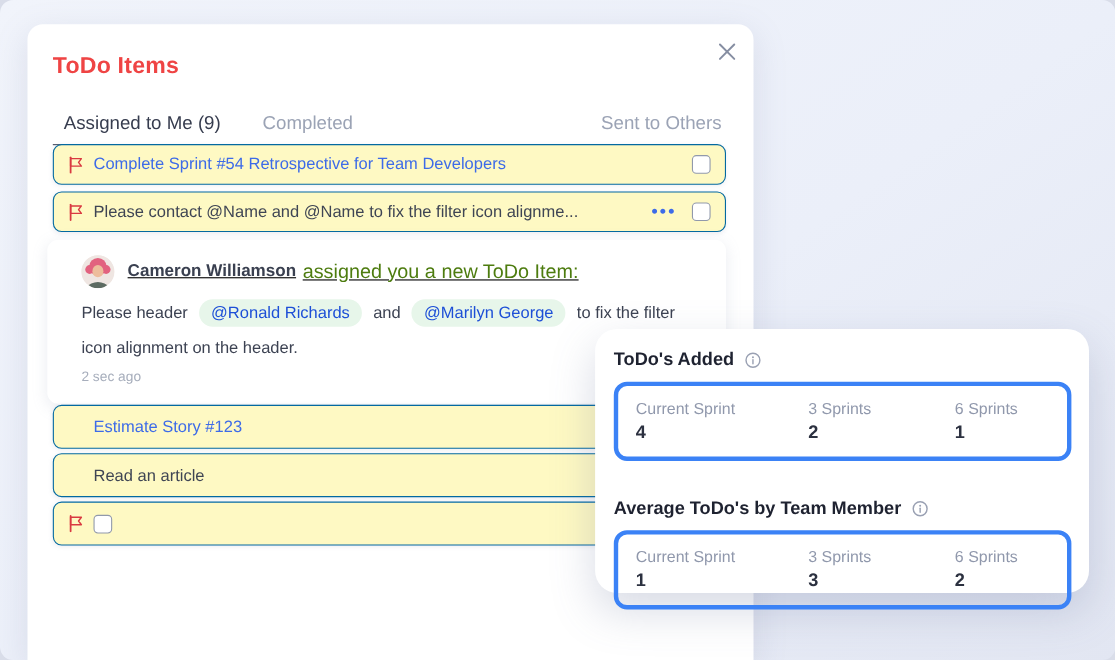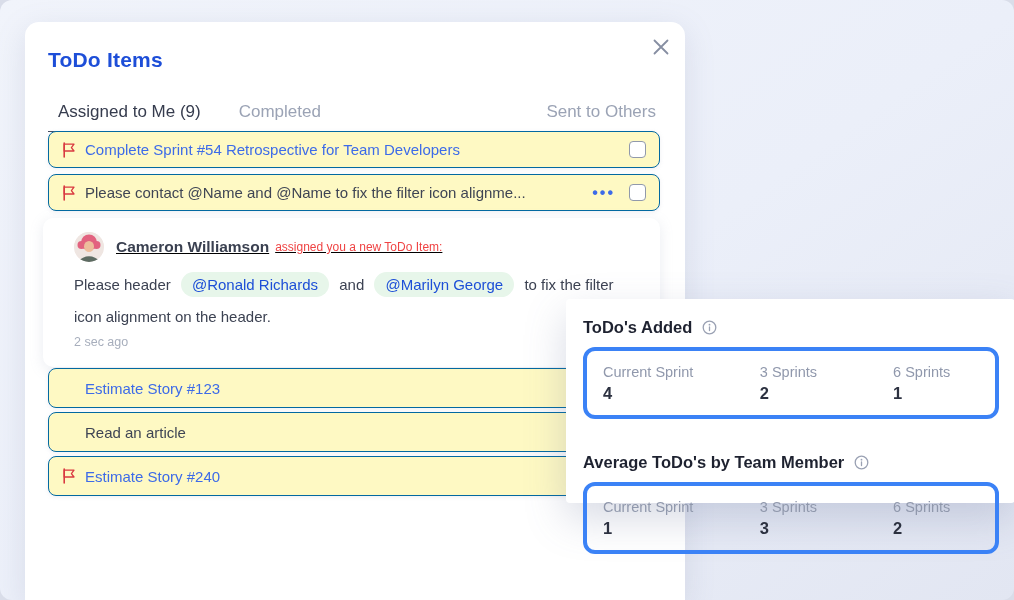--- a/index.html
+++ b/index.html
@@ -8,21 +8,21 @@
     position:relative; width:1014px; height:600px; margin:0 auto;
     border-radius:12px; overflow:hidden;
     background:linear-gradient(145deg,#f1f4fb 0%,#ebeff9 55%,#e2e6f2 100%);
   }
   
   .modal {
     position:absolute; left:25px; top:22px; width:660px; height:578px;
     background:#ffffff; border-radius:14px 14px 0 0;
     box-shadow:0 8px 30px rgba(120,130,160,.18);
   }
-  .modal-title { position:absolute; left:23px; top:26px; margin:0; font-size:21px; font-weight:600; color:#1d4ed8; letter-spacing:.2px; }
+  .modal-title { position:absolute; left:23px; top:26px; margin:0; font-size:21px; font-weight:600; color:#ef4444; letter-spacing:.2px; }
   .close-btn { position:absolute; top:8px; right:7px; width:34px; height:34px; border:none; background:none; cursor:pointer; display:flex; align-items:center; justify-content:center; padding:0; }
   .tabs { position:absolute; left:23px; right:29px; top:80px; display:flex; align-items:flex-start; }
   .tab { font-size:17px; color:#9ba3b5; padding:0 10px 9px 10px; cursor:pointer; white-space:nowrap; }
   .tab.active { color:#363c4e; border-bottom:1.6px solid #454c60; }
   .tab.second { margin-left:18px; }
   .tab.right { margin-left:auto; padding-right:0; }
   
   .rows { position:absolute; left:23px; width:612px; }
   .rows.group1 { top:109px; }
   .rows.group2 { top:346px; }
@@ -40,28 +40,28 @@
   .checkbox { width:17px; height:17px; flex:none; border:1.8px solid #9199ab; border-radius:4px; background:#fff; cursor:pointer; }
   
   .detail {
     position:absolute; left:18px; top:196px; width:617px; height:149px;
     background:#fff; border-radius:10px;
     box-shadow:0 3px 14px rgba(140,150,175,.18);
   }
   .detail-header { position:absolute; left:31px; top:14px; display:flex; align-items:center;text-decoration:underline; }
   .avatar { width:30px; height:30px; border-radius:50%; overflow:hidden; flex:none; background:#efe6e2; }
   .detail-name { margin-left:12px; font-size:15.5px; font-weight:700; color:#3a4050; }
-  .detail-action { margin-left:6px; font-size:12px; color:#ef4444; }
+  .detail-action { margin-left:6px; font-size:18px; color:#4d7c0f; }
   .detail-msg { position:absolute; left:31px; top:51px; width:556px; font-size:15px; color:#3c4252; line-height:32px; }
   .mention { background:#e7f6ea; color:#1d4fd7; padding:4px 11px; border-radius:13px; margin:0 6px; white-space:nowrap; cursor:pointer; }
   .detail-time { position:absolute; left:31px; top:117px; font-size:12.5px; color:#a7aebc; }
   
   .stats {
-    position:absolute; left:566px; top:299px; width:449px; height:204px; z-index:5;
-    background:#fff; border-radius:4px; padding:19px 16px 0 17px;
+    position:absolute; left:541px; top:299px; width:449px; height:240px; z-index:5;
+    background:#fff; border-radius:20px; padding:19px 16px 0 17px;
     box-shadow:0 16px 40px rgba(100,110,150,.25);
   }
   .stats-title { display:flex; align-items:center; gap:10px; font-size:16.5px; font-weight:700; color:#1e2230; }
   .section2 { margin-top:34px; }
   .metric-box {
     margin-top:10px; height:72px; border:4px solid #3b82f6; border-radius:12px;
     display:grid; grid-template-columns:40% 34% 26%; align-items:center; padding-left:16px;
   }
   .metric .label { font-size:14.5px; color:#9098ac; }
   .metric .value { font-size:16.5px; font-weight:700; color:#2c3140; margin-top:4px; }
@@ -150,21 +150,20 @@
         <span class="row-text">Read an article</span>
         <span class="checkbox"></span>
       </div>
       <div class="row">
         <span class="flag-box">
           <svg width="14" height="16" viewBox="0 0 14 16">
               <line x1="2.2" y1="1" x2="2.2" y2="15" stroke="#d93a41" stroke-width="1.6" stroke-linecap="round"></line>
               <path d="M2.2 2.2 H12 L9.4 5.6 L12 9 H2.2 Z" fill="none" stroke="#d93a41" stroke-width="1.3" stroke-linejoin="round"></path>
             </svg>
         </span>
-        <span class="row-text link">Estimate Story #240</span>
         <span class="checkbox"></span>
       </div>
     </div>
 
   </div>
 
   <div class="stats">
 
     <div class="stats-section">
       <div class="stats-title">

